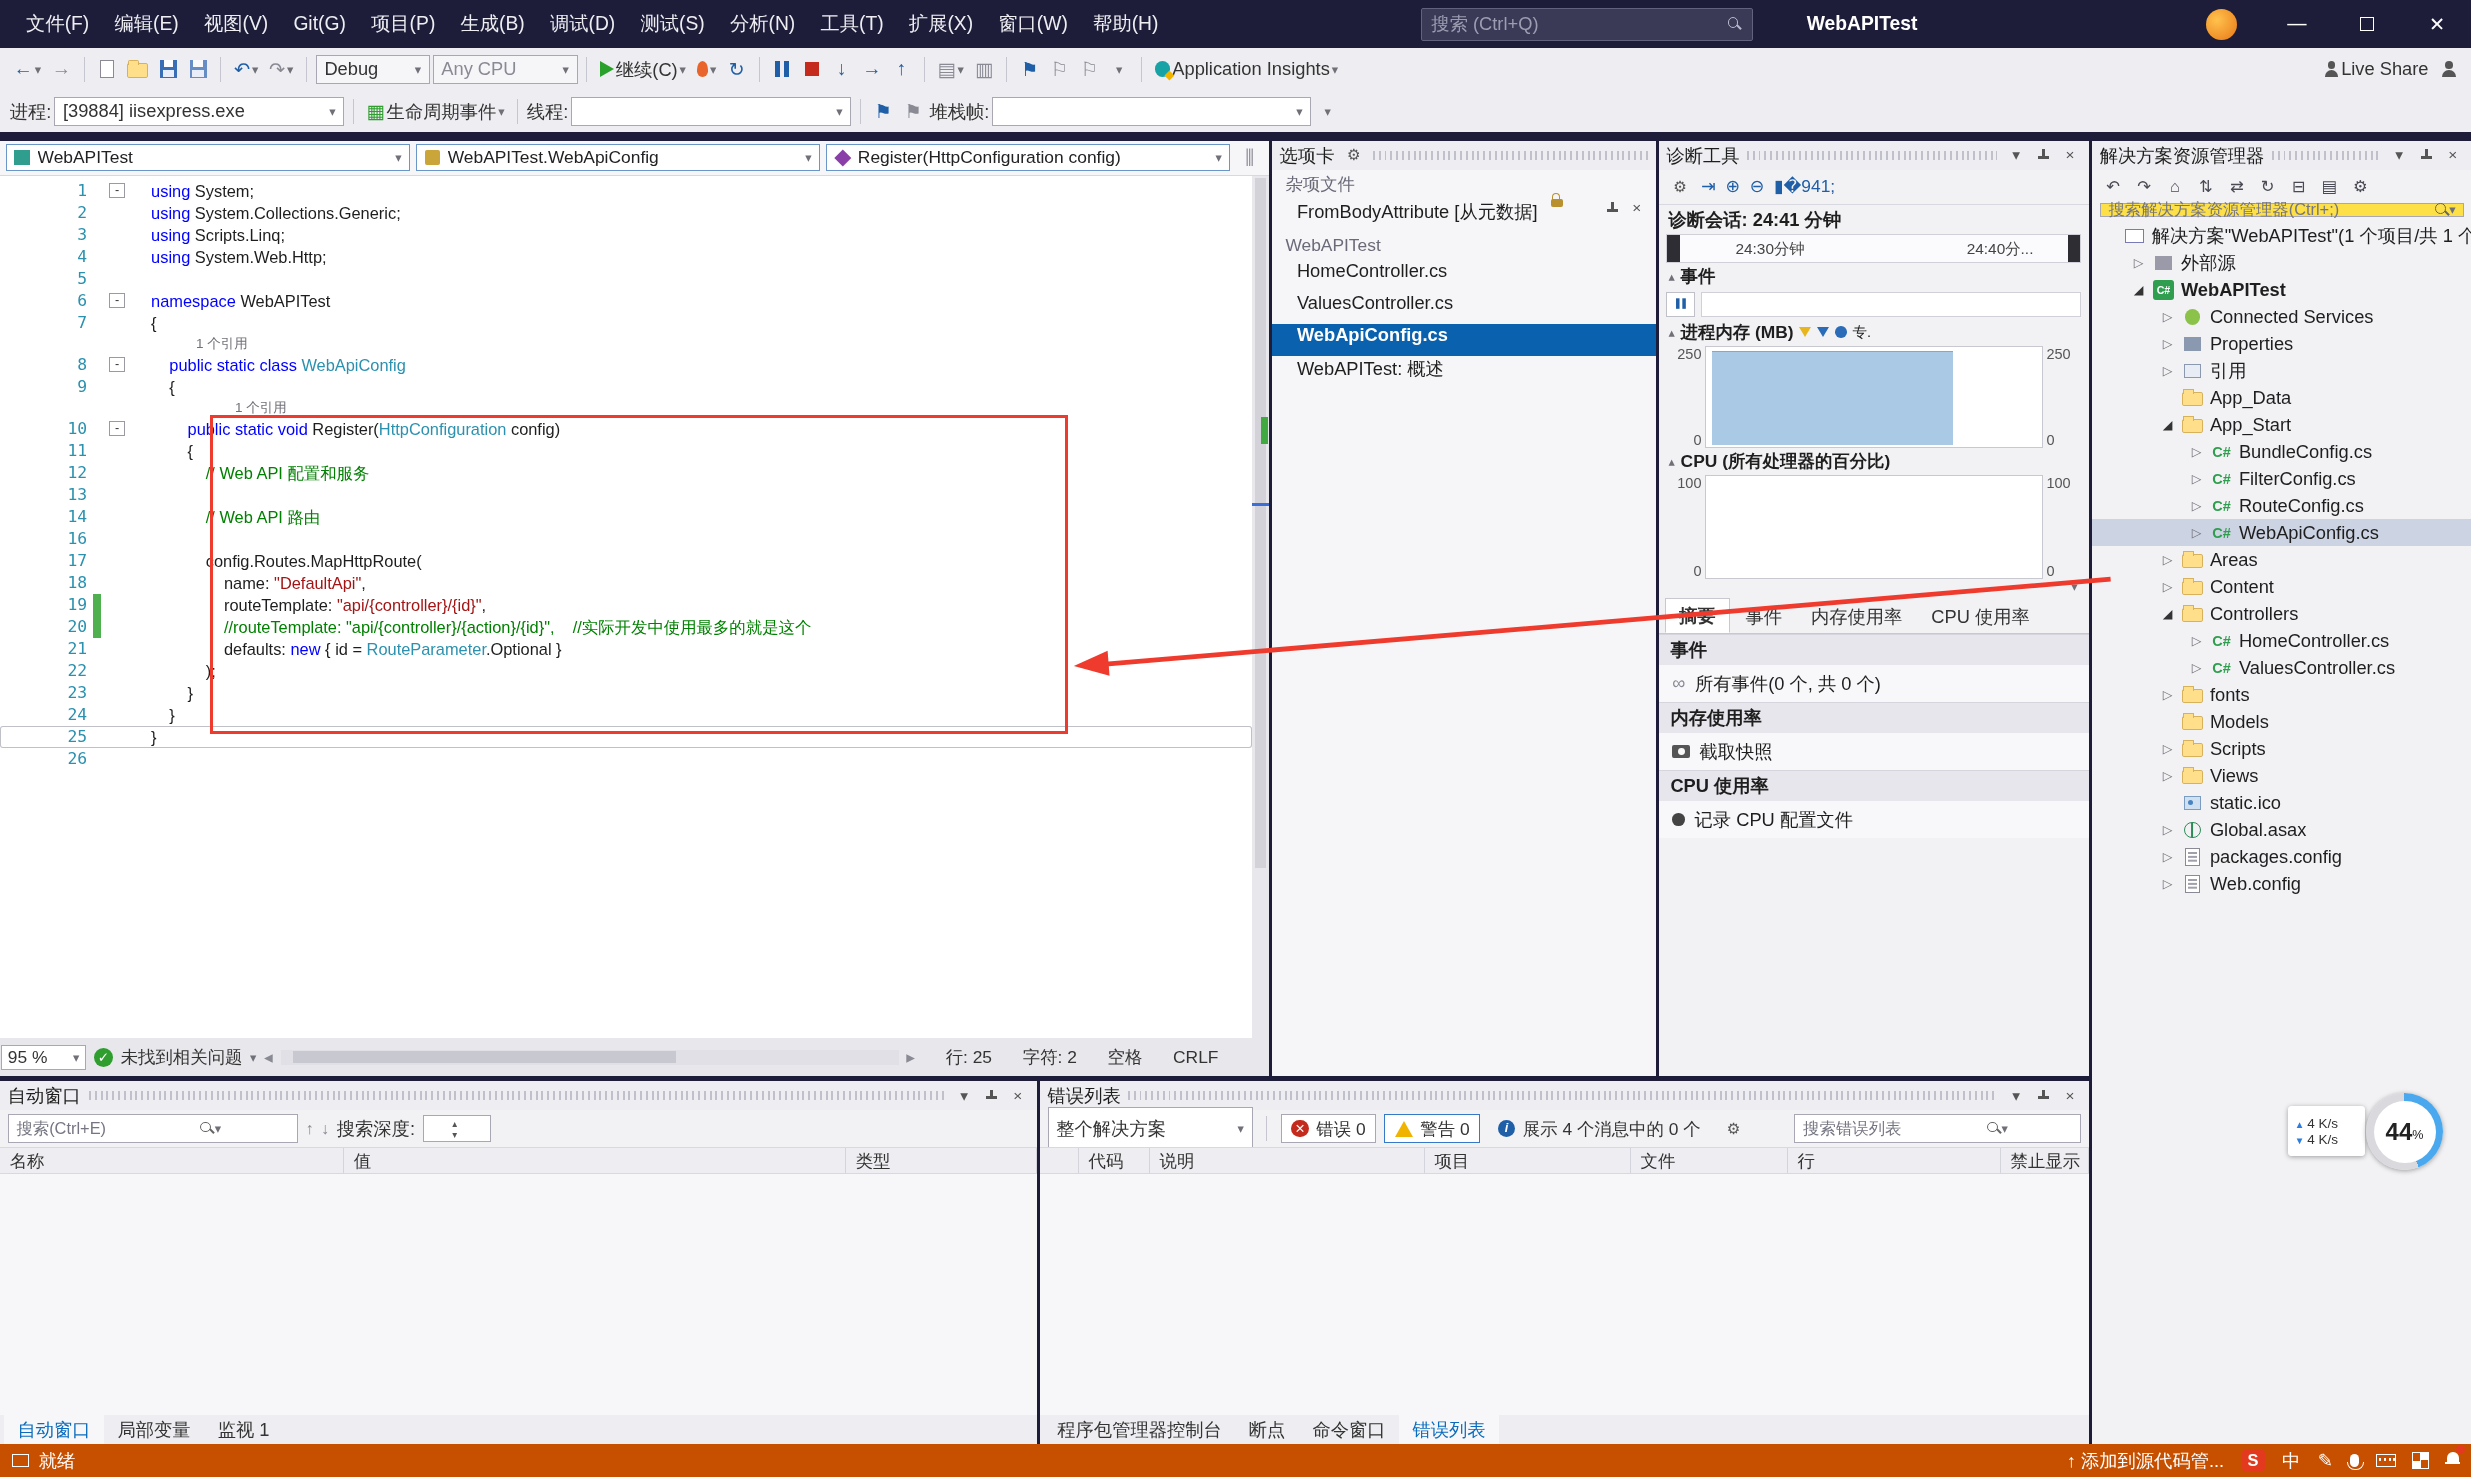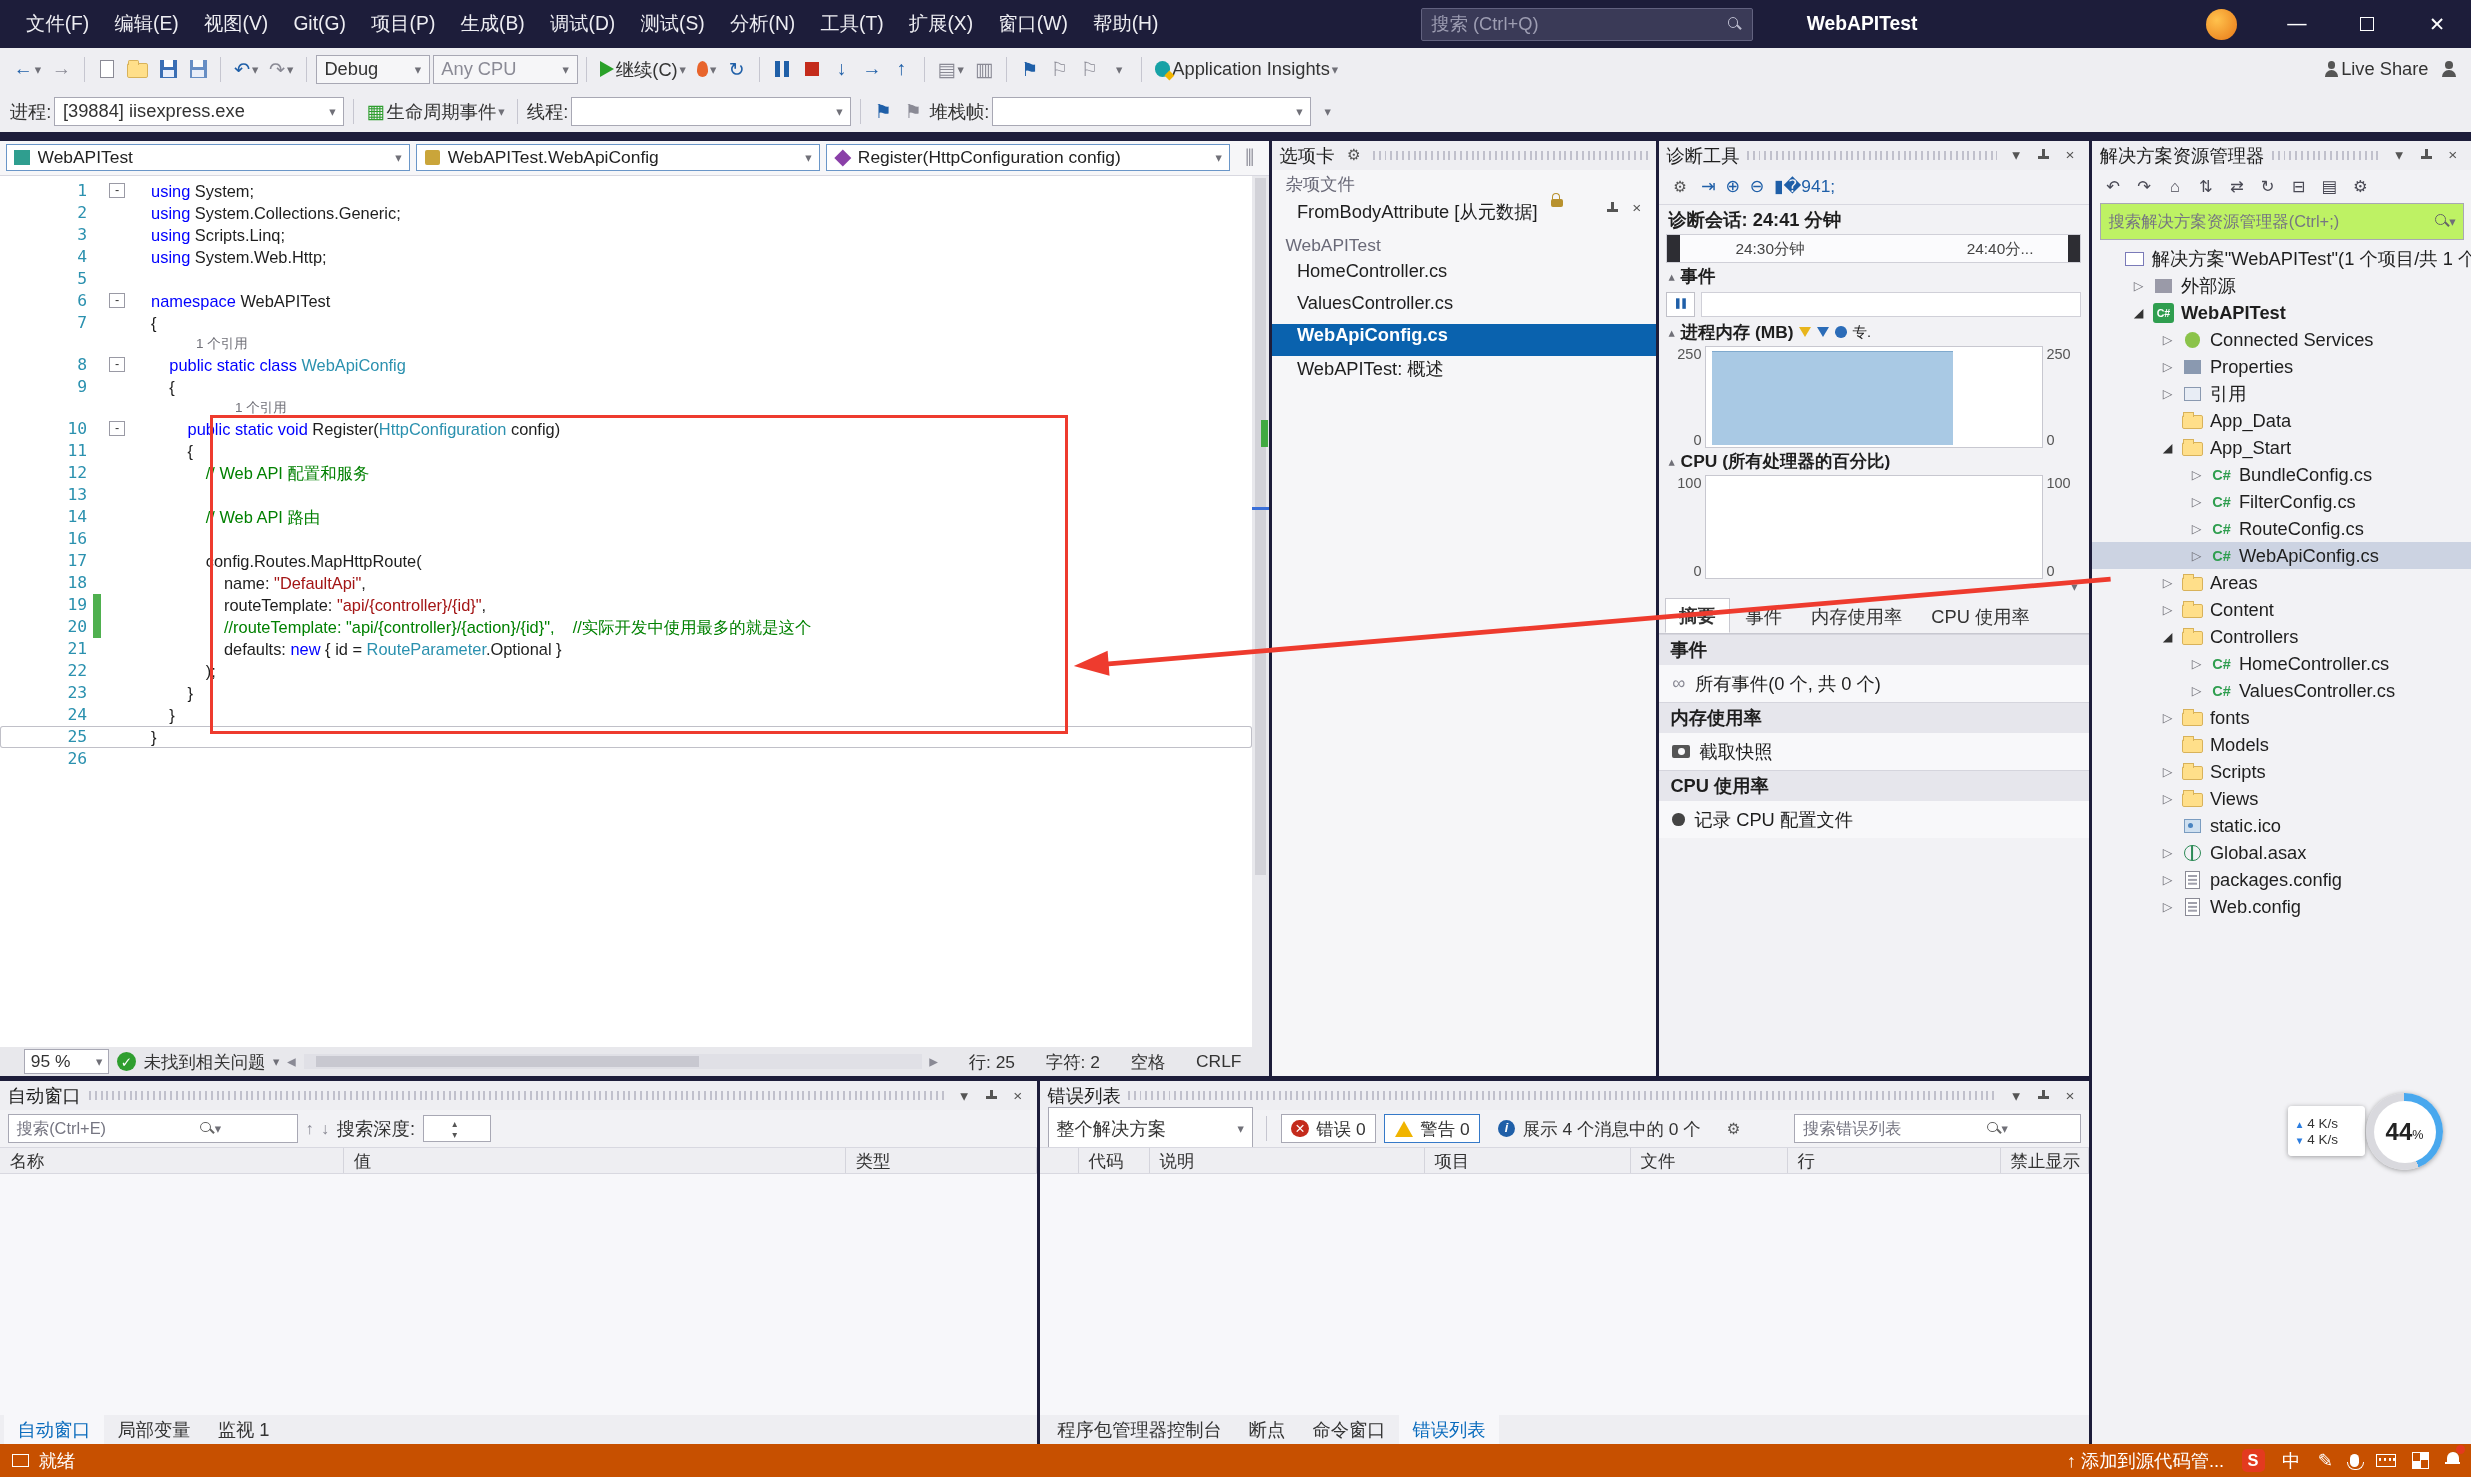--- a/index.html
+++ b/index.html
@@ -90,21 +90,21 @@
 .ctext{white-space:pre;padding-left:17.4px;}
 .tok-k{color:#0000ff;}
 .tok-ty{color:#2b91af;}
 .tok-s{color:#a31515;}
 .tok-c{color:#008000;}
 .tok-p{color:#1e1e1e;}
 .vscroll{width:17.4px;background:#e8e8ec;position:relative;flex:none;}
 .vthumb{position:absolute;left:2.9px;right:2.9px;top:1.9px;height:80%;background:#d2d2d8;}
 .vmark-g{position:absolute;right:1px;top:28%;width:6.8px;height:27px;background:#41a941;}
 .vmark-b{position:absolute;left:0;right:0;top:38%;height:2.9px;background:#3a6fd8;}
-.estatus{height:29px;background:#e8e8ec;display:flex;align-items:center;padding:0 24px;gap:7.7px;font-size:17.4px;color:#333;flex:none;}
+.estatus{height:38px;background:#e8e8ec;display:flex;align-items:center;padding:0 1px;gap:7.7px;font-size:17.4px;color:#333;flex:none;}
 .zoombox{width:85px;height:25px;background:#fff;border:1px solid #a8a8b4;display:flex;align-items:center;justify-content:space-between;padding:0 5.8px;font-size:17.4px;}
 .okdot{width:19.3px;height:19.3px;border-radius:50%;background:#2f9e2f;color:#fff;font-size:13.5px;display:flex;align-items:center;justify-content:center;}
 .htrack{flex:1;height:15.4px;background:#e0e0e6;position:relative;max-width:618px;}
 .hthumb{position:absolute;left:2%;top:1.9px;height:11.6px;width:62%;background:#c8c8d0;}
 .carinfo{margin-left:23px;white-space:nowrap;}
 
 
 .tabs-panel{width:384px;flex:none;background:#f6f6f8;}
 .tp-group{height:29px;line-height:29px;padding-left:13.5px;color:#6a6a78;font-size:17.4px;}
 .doc-tab{height:32px;display:flex;align-items:flex-start;padding-left:25px;font-size:18.3px;color:#1e1e1e;gap:9px;}
@@ -138,21 +138,21 @@
 .dband{height:31px;background:#e6e6ec;display:flex;align-items:center;padding:0 11.6px;font-weight:bold;font-size:18.3px;color:#1e1e1e;border-top:1px solid #d5d5dd;flex:none;}
 .drow{height:37px;display:flex;align-items:center;gap:9.7px;padding:0 13.5px;font-size:18.3px;color:#1e1e1e;background:#f8f8fa;flex:none;}
 .ic-cam{width:17.4px;height:12.6px;background:#555;border-radius:1.9px;position:relative;display:inline-block;}
 .ic-cam::before{content:"";position:absolute;left:5.8px;top:2.9px;width:6.8px;height:6.8px;border-radius:50%;background:#f8f8fa;}
 .ic-rec{width:12.6px;height:12.6px;border-radius:50%;background:#444;display:inline-block;}
 
 
 .sol-panel{width:380px;flex:none;background:#f2f2f5;}
 .stoolbar{height:33px;display:flex;align-items:center;gap:3.9px;padding:0 7.7px;flex:none;}
 .sic{width:27px;height:25px;display:flex;align-items:center;justify-content:center;font-size:16.4px;color:#4a4a55;}
-.ssearch{height:37px;margin:0 7.7px 3.9px;background:#bef264;border:1px solid #a8a8b4;display:flex;align-items:center;padding:0 7.7px;flex:none;}
+.ssearch{height:14px;margin:0 7.7px 3.9px;background:#fde047;border:1px solid #a8a8b4;display:flex;align-items:center;padding:0 7.7px;flex:none;}
 .ssearch input{flex:1;border:none;outline:none;font-size:16.4px;color:#333;background:transparent;}
 .ssearch input::placeholder{color:#767682;}
 .stree{flex:1;overflow:hidden;font-size:18.3px;padding-top:1.9px;}
 .trow{height:27px;display:flex;align-items:center;white-space:nowrap;}
 .trow.sel{background:#ccd3e2;}
 .arrow{width:23px;flex:none;text-align:center;font-size:12.6px;color:#707078;}
 .arrow.e{color:#333;}
 .tico{width:27px;flex:none;display:flex;align-items:center;justify-content:center;margin-right:3.9px;}
 .tlabel{color:#1e1e1e;}
 .tlabel.b{font-weight:bold;}

